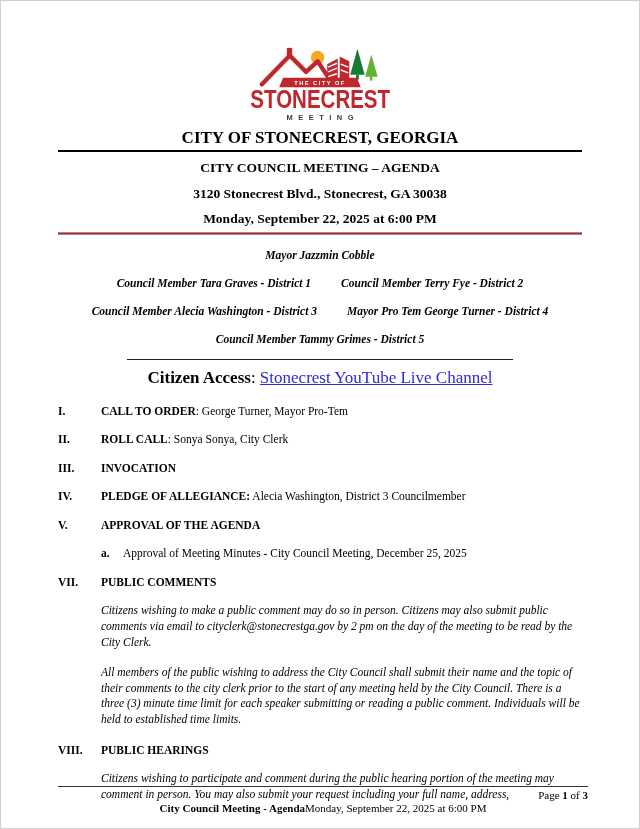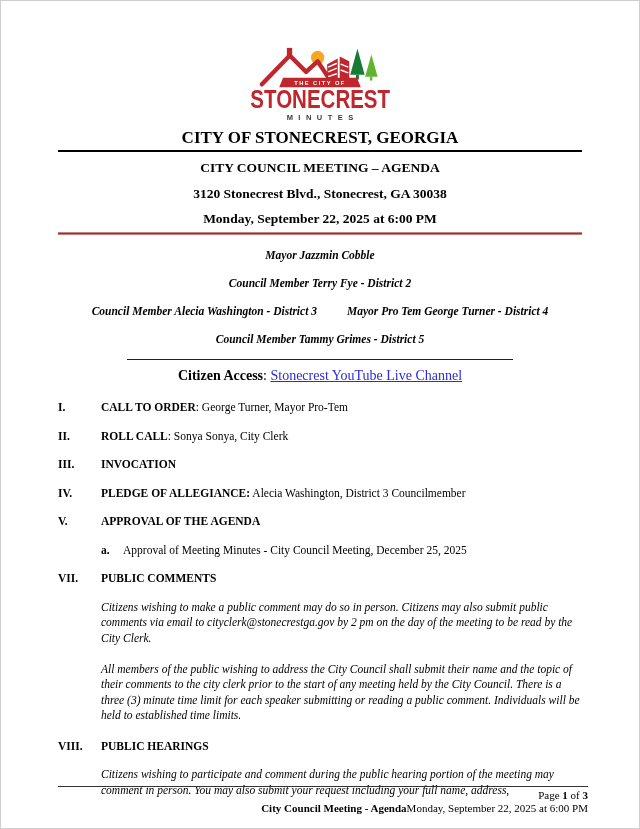--- a/index.html
+++ b/index.html
@@ -42,40 +42,40 @@
   .rule-red { height:3px; margin-top:5px;
     background:linear-gradient(to bottom,#dca6a6,#953434 50%,#dca6a6); }
 
   
   .officials { font-style:italic; font-weight:bold; font-size:11.5px; text-align:center; line-height:1.15; }
   .mayor-line { margin-top:14px; }
   .off-row { display:flex; justify-content:center; gap:30px; margin-top:15px; }
   .off-single { margin-top:15px; }
   .divider { width:386px; margin:13px auto 0 auto; border-top:1.3px solid #222; }
 
-  .citizen { text-align:center; font-size:14px; margin-top:8px; line-height:1.2; }
+  .citizen { text-align:center; font-size:17px; margin-top:8px; line-height:1.2; }
   .citizen b { font-weight:bold; }
   .citizen a { color:#2B2BE0; text-decoration:underline; cursor:pointer; }
 
   
   .list { margin-top:15px; font-size:11.5px; }
   .item { display:flex; margin-bottom:14.5px; line-height:14px; }
   .item .num { width:43px; flex-shrink:0; font-weight:bold; }
   .item .tl  { font-weight:bold; }
   .sub-item { display:flex; margin-left:43px; margin-bottom:14.5px; line-height:14px; }
   .sub-item .letter { width:22px; flex-shrink:0; font-weight:bold; }
   .para { margin:0 0 15px 43px; font-style:italic; line-height:15.6px; }
 
   
   .footer { position:absolute; left:57px; right:51px; bottom:12px;
     font-size:11px; line-height:1.25; }
   .footer-line { border-top:1.2px solid #333; margin-bottom:2px; }
   .footer-page { text-align:right; }
   .footer-page b { font-weight:bold; }
-  .footer-row { display:flex; justify-content:flex-end; align-items:flex-end; }
+  .footer-row { display:flex; justify-content:center; align-items:flex-end; }
   .footer-title { font-weight:bold; }
 </style>
 </head>
 <body>
 
 <div class="page">
   <div class="content">
 
     <div class="logo-block">
       <svg class="logo-art" viewBox="0 0 250 100" aria-hidden="true">
@@ -101,33 +101,34 @@
           <polygon points="232,20 219,66 245,66" fill="#5FB32E"></polygon>
           <rect x="229" y="66" width="5" height="8" fill="#5FB32E"></rect>
         </g>
 
         <g>
           <polygon points="48,68 202,68 210,88 40,88" fill="#C0272D"></polygon>
           <text x="125" y="83" text-anchor="middle" fill="#ffffff" font-family="Liberation Sans, DejaVu Sans, sans-serif" font-size="12" font-weight="bold" letter-spacing="3">THE CITY OF</text>
         </g>
       </svg>
       <div class="logo-name">STONECREST</div>
-      <div class="logo-state">MINUTES</div>
+      <div class="logo-state">MEETING</div>
     </div>
 
     <div class="doc-title">CITY OF STONECREST, GEORGIA</div>
     <div class="rule-black"></div>
     <div class="h-line subtitle">CITY COUNCIL MEETING – AGENDA</div>
     <div class="h-line address">3120 Stonecrest Blvd., Stonecrest, GA 30038</div>
     <div class="h-line datetime">Monday, September 22, 2025 at 6:00 PM</div>
     <div class="rule-red"></div>
 
     <div class="officials">
       <div class="mayor-line">Mayor Jazzmin Cobble</div>
       <div class="off-row">
+        <span>Council Member Tara Graves - District 1</span>
         <span>Council Member Terry Fye - District 2</span>
       </div>
       <div class="off-row">
         <span>Council Member Alecia Washington - District 3</span>
         <span>Mayor Pro Tem George Turner - District 4</span>
       </div>
       <div class="off-single">Council Member Tammy Grimes - District 5</div>
     </div>
     <div class="divider"></div>
 

